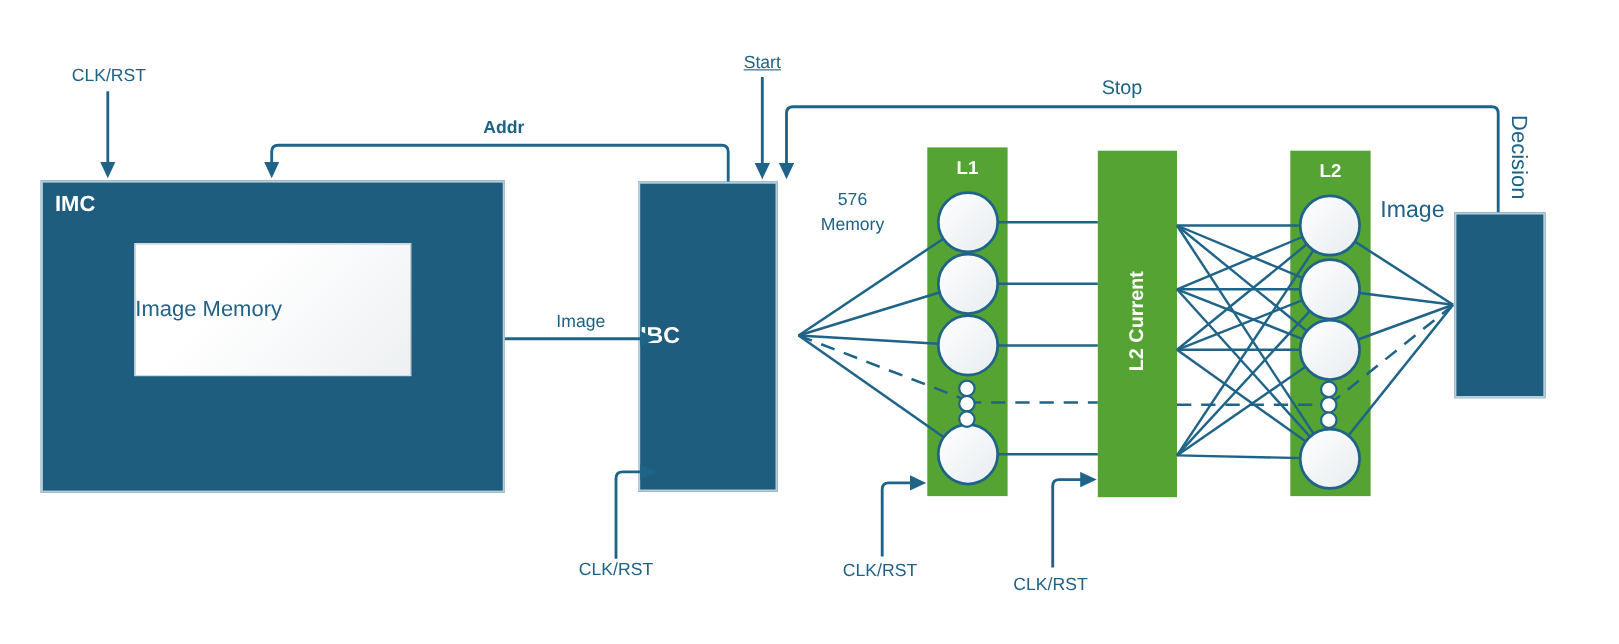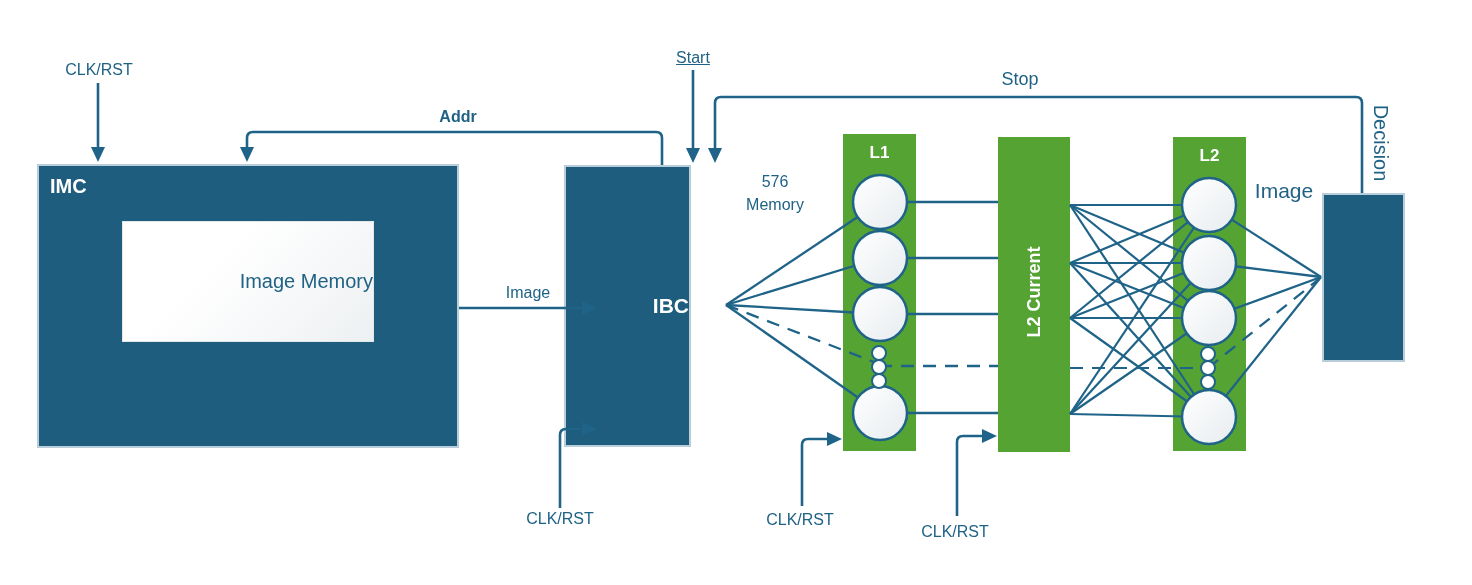--- a/index.html
+++ b/index.html
@@ -5,21 +5,21 @@
   html,body{margin:0;padding:0;background:#fff;}
   #canvas{
     position:relative;width:1472px;height:585px;background:#ffffff;
     font-family:"Liberation Sans", sans-serif;overflow:hidden;
   }
   .block{position:absolute;box-sizing:border-box;}
   .teal{background:#1e5d7d;border:2px solid #b7cdd9;}
   .green{background:#55a333;}
   .lbl{position:absolute;color:#1f6285;white-space:nowrap;}
   .sig{font-size:16px;}
-  .center{display:flex;align-items:center;justify-content:flex-end;}
+  .center{display:flex;align-items:center;justify-content:flex-start;}
   #imc-label{position:absolute;top:9px;left:11px;font-size:20px;font-weight:600;color:#fff;}
   #image-memory{
     background:linear-gradient(135deg,#ffffff 35%,#edf0f2 100%);
     border:1px solid #e2e7ea;
   }
   #image-memory .t{font-size:20px;color:#1f6285;}
   #ibc .t{font-size:21px;font-weight:600;color:#fff;}
   .colhead{position:absolute;top:9px;left:0;width:100%;text-align:center;
     font-size:17px;font-weight:700;color:#fff;}
   .vtext{position:absolute;white-space:nowrap;transform:translate(-50%,-50%) rotate(-90deg);
@@ -35,21 +35,21 @@
 <div id="canvas">
 
   <div class="block teal" id="imc" style="left:37px;top:164px;width:422px;height:284px;">
     <div id="imc-label">IMC</div>
   </div>
 
   <div class="block center" id="image-memory" style="left:122px;top:221px;width:252px;height:121px;">
     <div class="t">Image Memory</div>
   </div>
 
-  <div class="block teal center" id="ibc" style="left:564px;top:165px;width:127px;height:282px;">
+  <div class="block teal center" id="ibc" style="left:580px;top:165px;width:127px;height:282px;">
     <div class="t">IBC</div>
   </div>
 
   <div class="block green" id="l1-col" style="left:843px;top:134px;width:73px;height:317px;">
     <div class="colhead">L1</div>
   </div>
 
   <div class="block green" id="l2cur-col" style="left:998px;top:137px;width:72px;height:315px;"></div>
   <div class="vtext" style="left:1034px;top:292px;">L2 Current</div>
 

